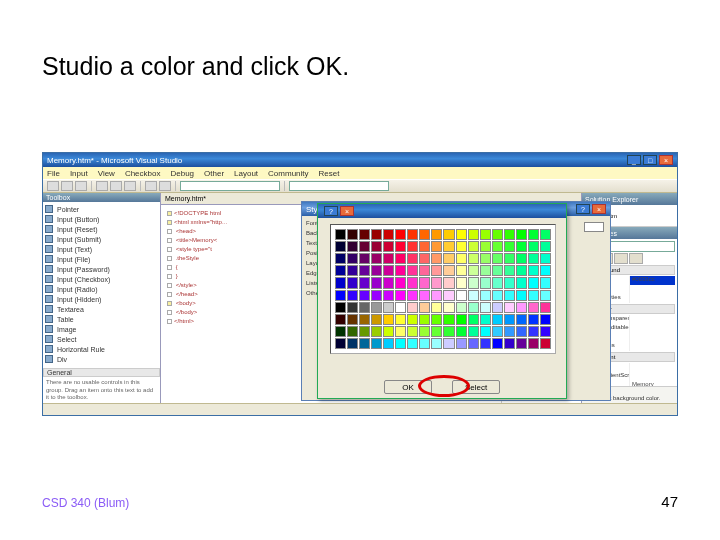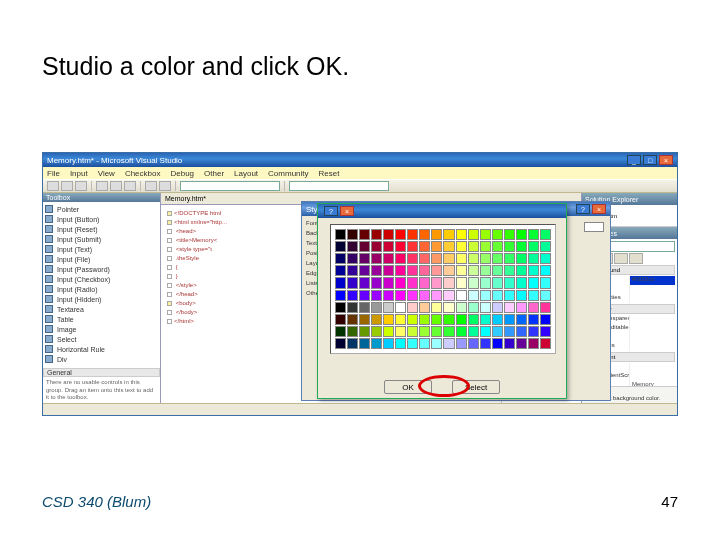--- a/index.html
+++ b/index.html
@@ -1,18 +1,18 @@
 <!DOCTYPE html>
 <html><head>
 <meta charset="utf-8">
 <style>
   * { box-sizing: border-box; margin: 0; padding: 0; }
   body { width: 720px; height: 540px; background: #fff; font-family: Arial, sans-serif; position: relative; overflow: hidden; }
   .slide-title { position: absolute; top: 52px; left: 42px; font-size: 25px; font-weight: normal; color: #000; }
-  .footer-left { position: absolute; bottom: 30px; left: 42px; font-size: 15px; color: #0c4a6e; font-style: italic; }
+  .footer-left { position: absolute; bottom: 30px; left: 42px; font-size: 12px; color: #8b5cf6; }
   .footer-right { position: absolute; bottom: 30px; right: 42px; font-size: 15px; color: #000; }
 
   
   .vs-window { position: absolute; top: 152px; left: 42px; width: 636px; height: 264px; border: 1px solid #3b6ea5; background: #ece9d8; font-size: 8px; font-family: Liberation Sans, sans-serif; }
   .vs-titlebar { height: 14px; background: linear-gradient(to bottom, #2a65b4, #3b88d8 40%, #1c4f9e); display: flex; align-items: center; color: #fff; padding: 0 4px; }
   .vs-titlebar .title { flex: 1; font-size: 8px; white-space: nowrap; overflow: hidden; }
   .winbtn { width: 14px; height: 10px; margin-left: 2px; background: #e86a3a; border: 1px solid #a33; display: flex; align-items: center; justify-content: center; color: #fff; font-size: 7px; line-height: 1; }
   .winbtn.min, .winbtn.max { background: #3a7bd5; border: 1px solid #245; }
   .vs-menubar { height: 12px; background: #fef9c3; display: flex; align-items: center; gap: 10px; padding: 0 4px; color: #333; }
   .vs-menubar span { font-size: 8px; }

